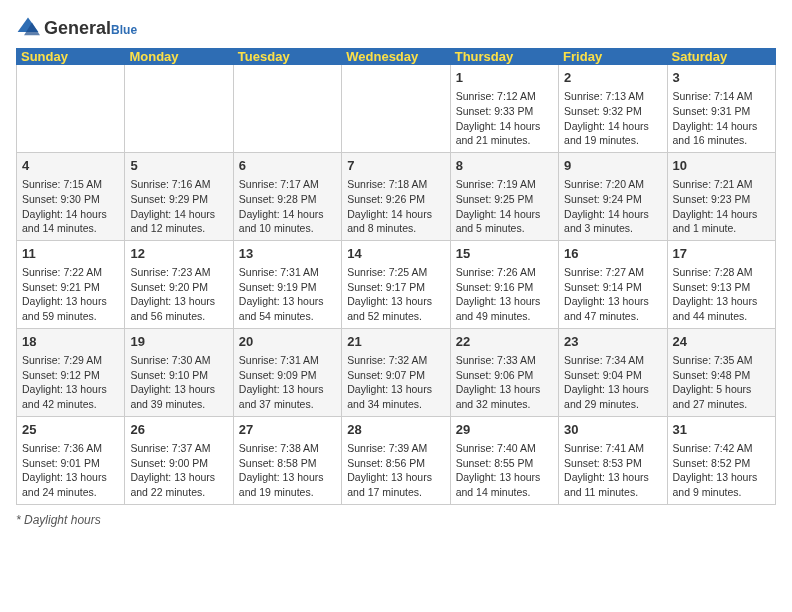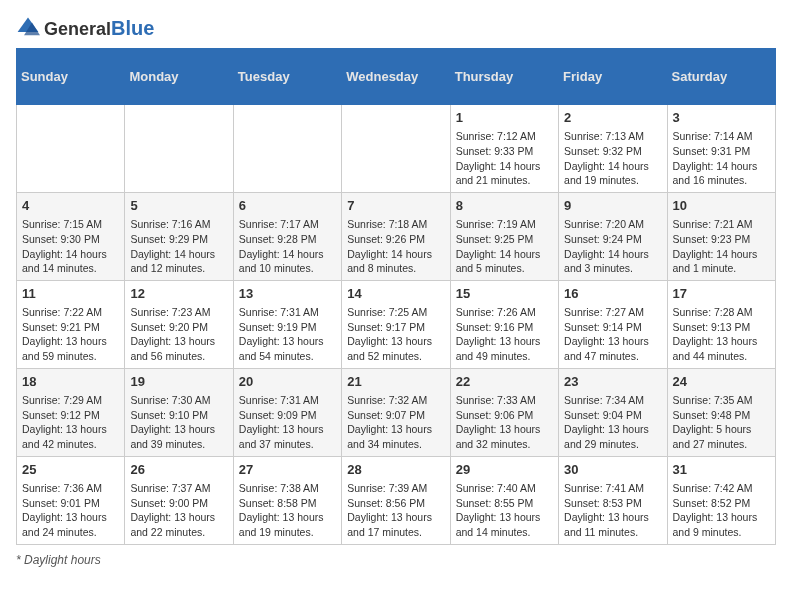--- a/index.html
+++ b/index.html
@@ -22,21 +22,21 @@
       gap: 4px;
     }
     .logo-text-general {
       font-size: 18px;
       font-weight: bold;
       color: #333;
       line-height: 1;
       text-align: right;
     }
     .logo-text-blue {
-      font-size: 20px;
+      font-size: 12px;
       font-weight: bold;
       color: #2e6db4;
       line-height: 1;
     }
     .logo-icon {
       width: 24px;
       height: 24px;
     }
     .title-section {
       text-align: right;
@@ -53,22 +53,22 @@
       font-weight: bold;
     }
     .calendar-table {
       width: 100%;
       border-collapse: collapse;
       margin-top: 8px;
       font-size: 11px;
     }
     .calendar-table th {
       background-color: #2e6db4;
-      color: #e5e5e5;
-      padding: 20px 4px;
+      color: #fde047;
+      padding: 0 4px;
       text-align: left;
       font-size: 13px;
       font-weight: bold;
       border: 1px solid #2e6db4;
     }
     .calendar-table td {
       border: 1px solid #ccc;
       padding: 4px 5px;
       vertical-align: top;
       min-width: 100px;

